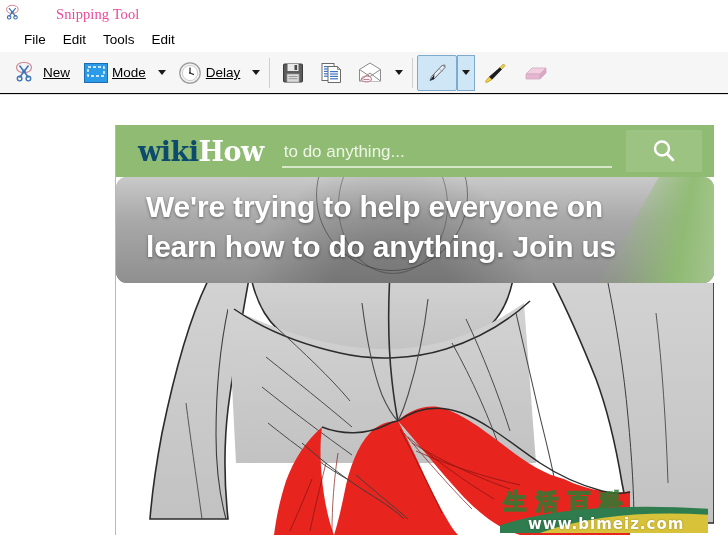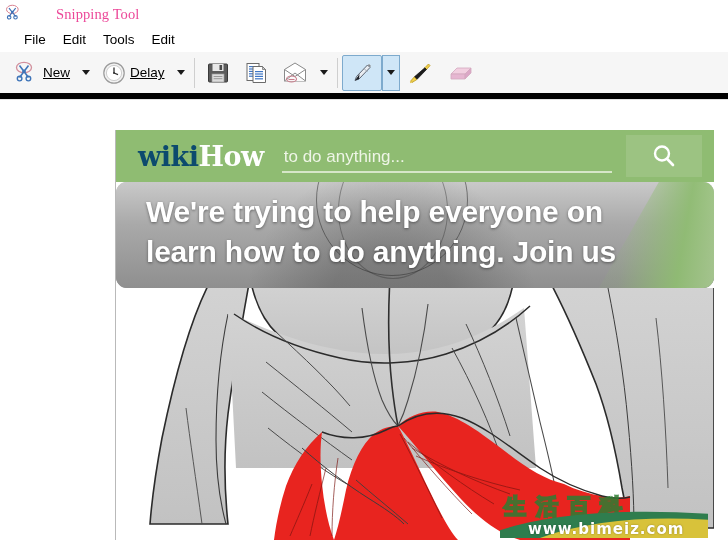--- a/index.html
+++ b/index.html
@@ -57,21 +57,21 @@
     padding: 2px 9px 2px 8px;
     cursor: default;
     line-height: 1;
   }
 
   .toolbar {
     height: 41px;
     display: flex;
     align-items: center;
     background: #f6f6f6;
-    border-bottom: 6px solid #000000;
+    border-bottom: 1px solid #000000;
     padding-left: 6px;
   }
   .tb-btn {
     height: 34px;
     display: flex;
     align-items: center;
     gap: 4px;
     padding: 0 6px;
     border: 1px solid transparent;
     border-radius: 2px;
@@ -321,20 +321,27 @@
         <ellipse cx="11" cy="7.5" rx="7.5" ry="5.2" fill="none" stroke="#d18f9c" stroke-width="1.3"></ellipse>
         <path d="M6.5 17.5 L15.5 5.5" stroke="#3e74b8" stroke-width="1.5" fill="none"></path>
         <path d="M15.5 17.5 L6.5 5.5" stroke="#3e74b8" stroke-width="1.5" fill="none"></path>
         <circle cx="6.6" cy="18.6" r="2.3" fill="none" stroke="#3e74b8" stroke-width="1.4"></circle>
         <circle cx="15.4" cy="18.6" r="2.3" fill="none" stroke="#3e74b8" stroke-width="1.4"></circle>
         <circle cx="11" cy="11.3" r="1.7" fill="#3e74b8"></circle>
       </svg>
       <span class="tb-label"><u>New</u></span>
     </div>
 
+    <div class="tb-btn">
+      <svg class="tb-icon" width="24" height="20" viewBox="0 0 24 20">
+        <rect x="0.5" y="0.5" width="23" height="19" fill="#2b9ae8" stroke="#1b6fae"></rect>
+        <rect x="4" y="4" width="16" height="9" fill="none" stroke="#ffffff" stroke-width="1.4" stroke-dasharray="3 2"></rect>
+      </svg>
+      <span class="tb-label"><u>Mode</u></span>
+    </div>
     <div class="tb-caret">
         <span class="caret-glyph"></span>
       </div>
 
     <div class="tb-btn">
       <svg class="tb-icon" width="24" height="24" viewBox="0 0 24 24">
         <circle cx="12" cy="12" r="10.2" fill="#f2f2f2" stroke="#9a9a9a" stroke-width="1.2"></circle>
         <circle cx="12" cy="12" r="7.6" fill="#ffffff" stroke="#c2c2c2" stroke-width="0.8"></circle>
         <path d="M12 12 L12 6.6" stroke="#333" stroke-width="1.3"></path>
         <path d="M12 12 L16 13.6" stroke="#333" stroke-width="1.3"></path>

